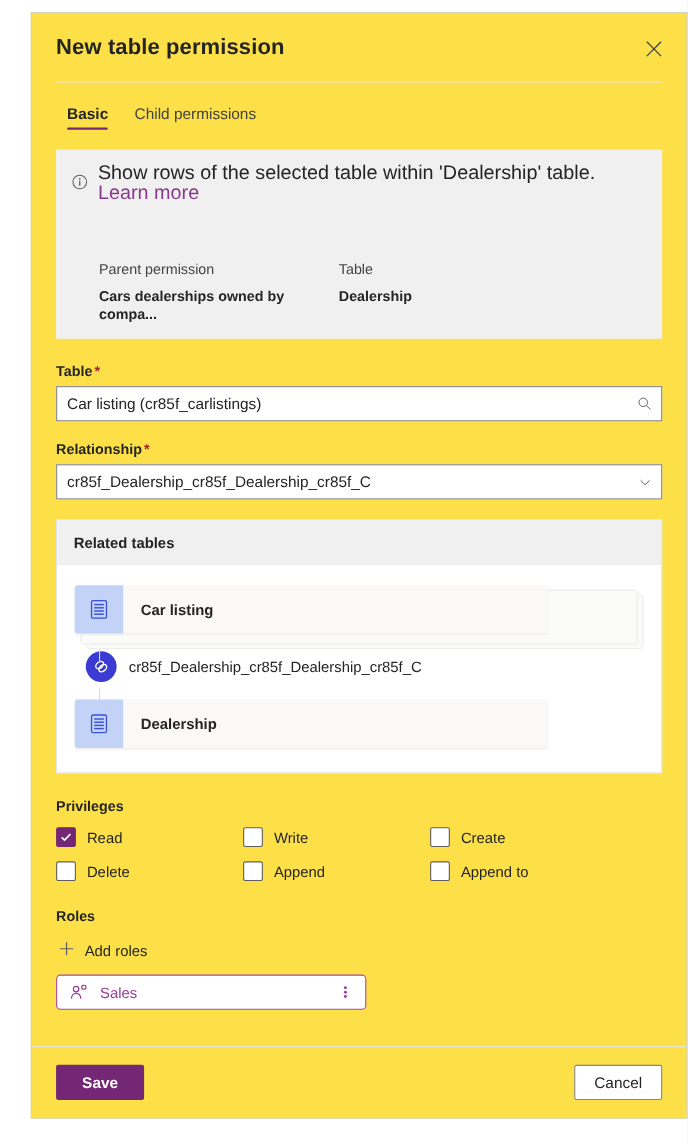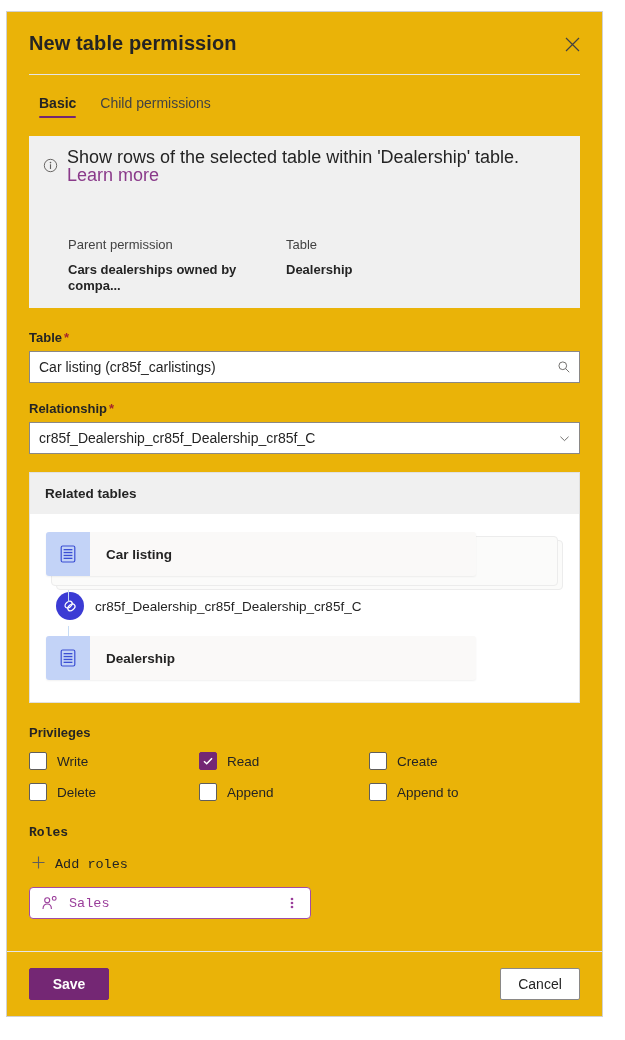--- a/index.html
+++ b/index.html
@@ -11,26 +11,26 @@
     overflow: hidden;
   }
   body {
     font-family: "Liberation Sans", sans-serif;
     color: #242424;
     -webkit-font-smoothing: antialiased;
   }
 
   .dialog {
     position: absolute;
-    left: 6px;
+    left: 28px;
     top: 11px;
     width: 597px;
     height: 1006px;
     box-sizing: border-box;
-    background: #eab308;
+    background: #fde047;
     border: 1px solid #d1d1d1;
     display: flex;
     flex-direction: column;
   }
 
   
   .dlg-header {
     position: relative;
     height: 62px;
     flex: 0 0 auto;
@@ -298,21 +298,21 @@
     align-items: center;
     justify-content: center;
   }
   .cb.checked {
     background: #742774;
     border-color: #742774;
   }
   .cb-label { font-size: 13.5px; color: #242424; }
 
   
-  .roles-sec { margin-top: 6px; font-family: Liberation Mono, monospace; }
+  .roles-sec { margin-top: 6px; }
   .add-roles {
     display: inline-flex;
     align-items: center;
     gap: 9px;
     font-size: 13.5px;
     color: #242424;
     cursor: pointer;
     padding: 3px 2px;
     margin-bottom: 10px;
     background: none;
@@ -503,30 +503,30 @@
           </div>
           <div class="ent-name">Dealership</div>
         </div>
       </div>
     </div>
 
     <div>
       <div class="section-label">Privileges</div>
       <div class="priv-grid">
         <label class="cb-row">
-          <span class="cb"></span>
-          <span class="cb-label">Write</span>
-        </label>
-        <label class="cb-row">
           <span class="cb checked">
             <svg width="12" height="12" viewBox="0 0 12 12" aria-hidden="true">
               <path d="M2 6.2 L4.7 8.8 L10 3.3" stroke="#ffffff" stroke-width="1.5" fill="none"></path>
             </svg>
           </span>
           <span class="cb-label">Read</span>
+        </label>
+        <label class="cb-row">
+          <span class="cb"></span>
+          <span class="cb-label">Write</span>
         </label>
         <label class="cb-row">
           <span class="cb"></span>
           <span class="cb-label">Create</span>
         </label>
         <label class="cb-row">
           <span class="cb"></span>
           <span class="cb-label">Delete</span>
         </label>
         <label class="cb-row">

